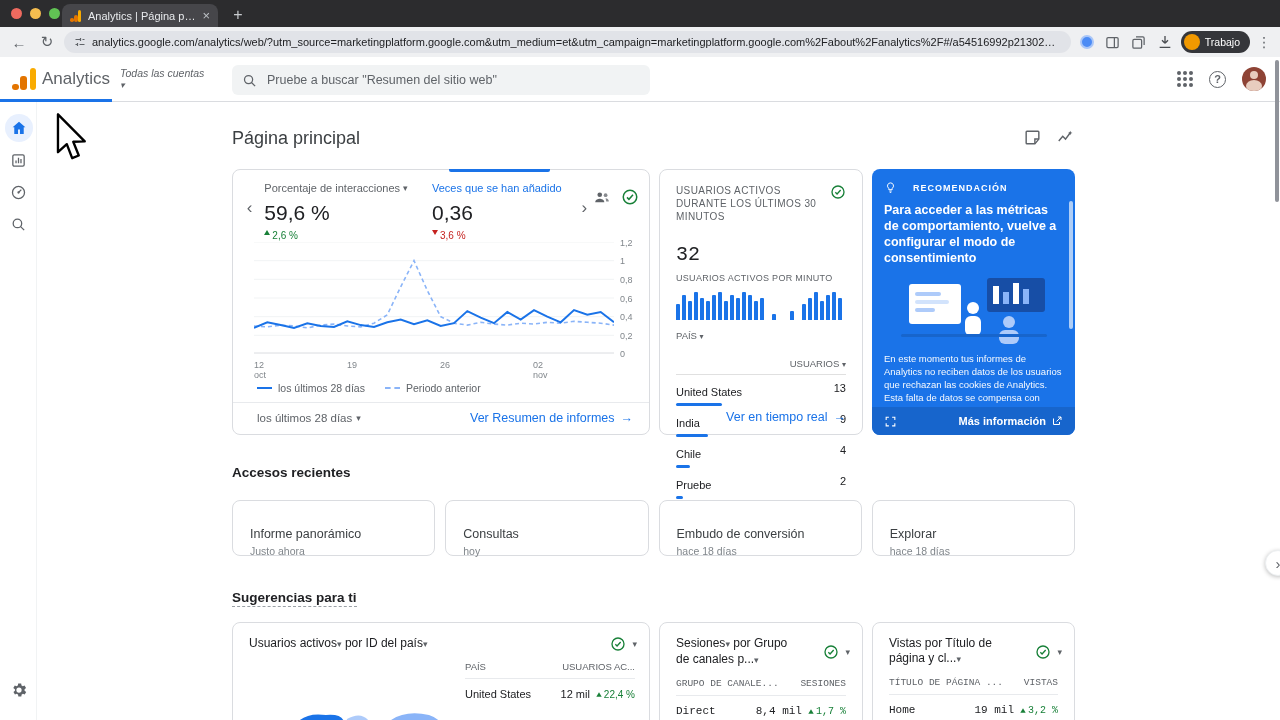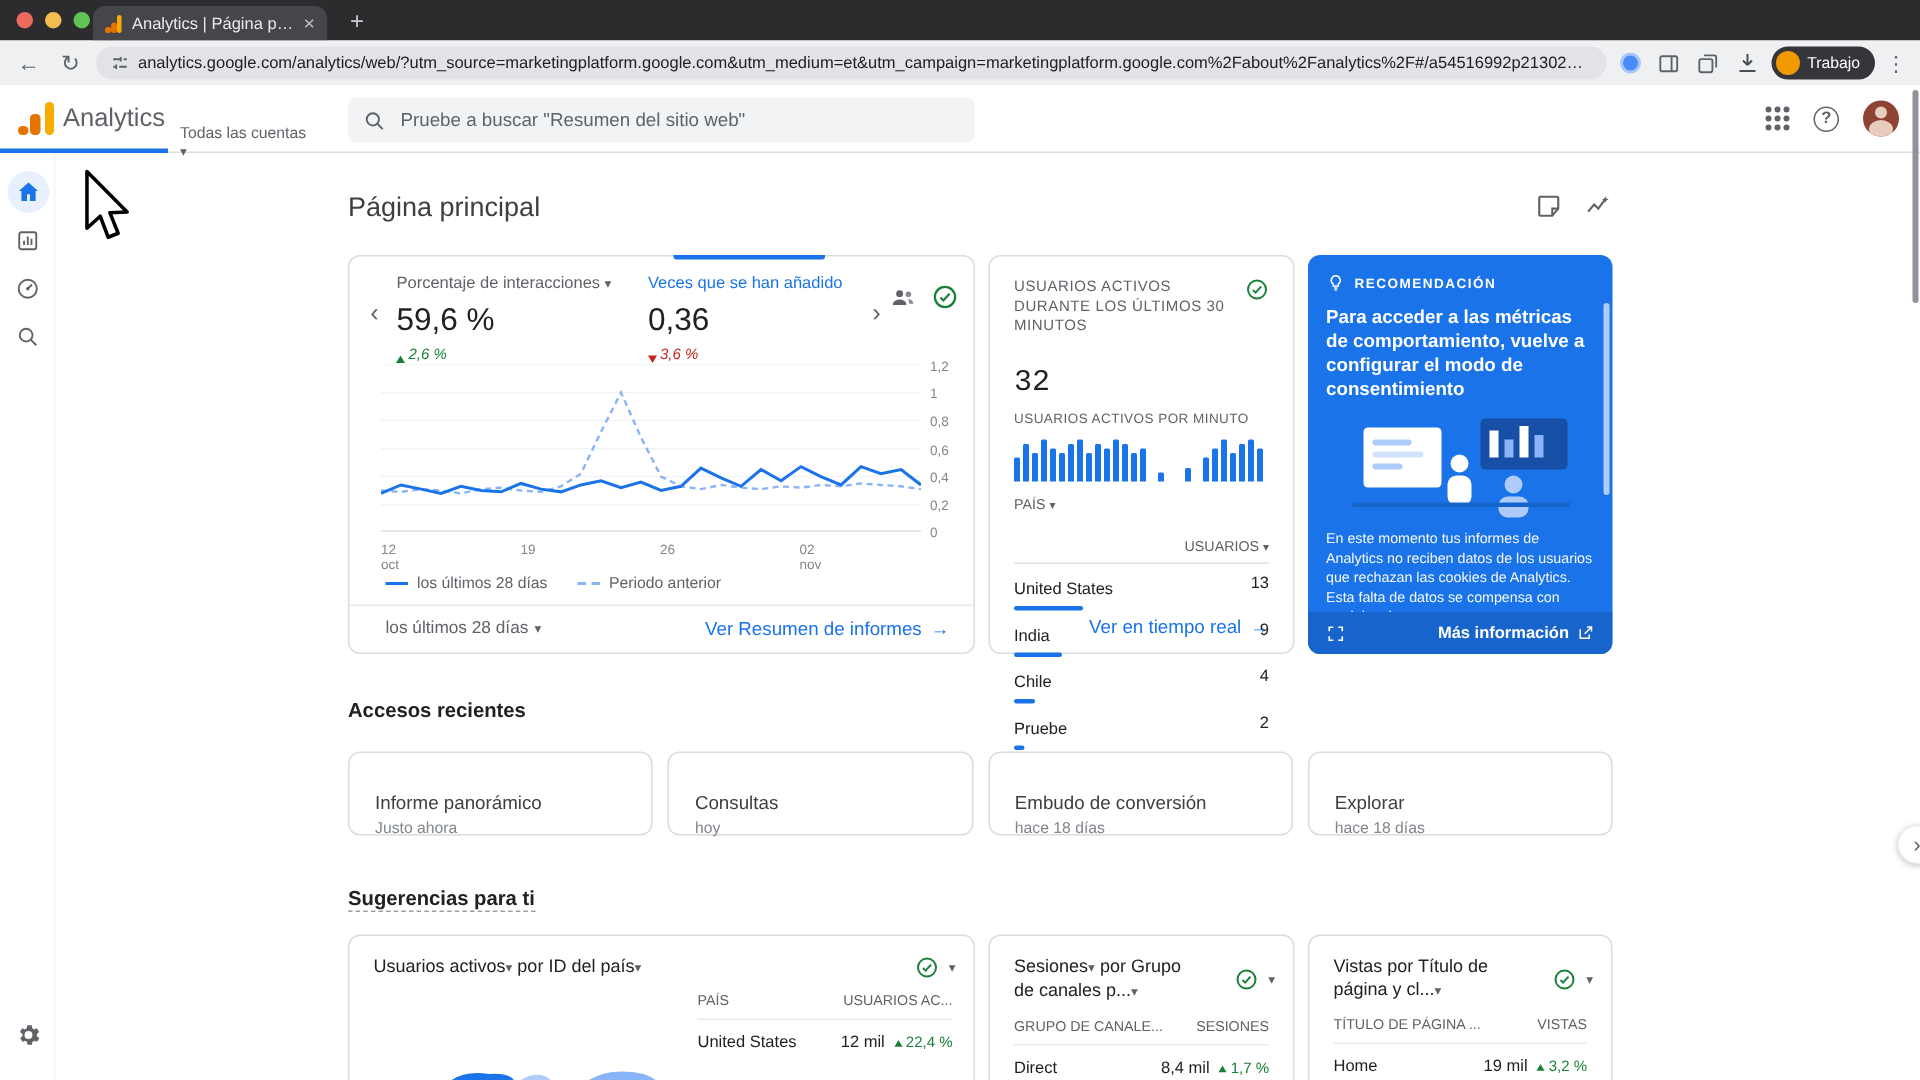--- a/index.html
+++ b/index.html
@@ -31,21 +31,21 @@
   .profile-chip span.lbl { color:#fff; font-size:10.5px; }
   .kebab { color:#5f6368; font-size:14px; width:16px; text-align:center; }
 
   
   .appbar { position:absolute; top:57px; left:0; width:1280px; height:45px; background:#fff; border-bottom:1px solid #dadce0; }
   .ga-logo { position:absolute; left:12px; top:10px; width:24px; height:24px; }
   .ga-logo .b1{position:absolute;right:0;top:1px;width:6.5px;height:22px;background:#f9ab00;border-radius:3px;}
   .ga-logo .b2{position:absolute;left:8px;top:9px;width:6.5px;height:14px;background:#e37400;border-radius:3px;}
   .ga-logo .b3{position:absolute;left:0;bottom:1px;width:6.5px;height:6.5px;background:#e37400;border-radius:50%;}
   .product { position:absolute; left:42px; top:12px; font-size:17px; color:#5f6368; }
-  .acct { position:absolute; left:120px; top:26px; font-size:10.5px; color:#5f6368; }
+  .acct { position:absolute; left:120px; top:10px; font-size:10.5px; color:#5f6368;font-style:italic; }
   .acct .caret { display:block; font-size:9px; margin-top:1px; color:#5f6368; }
   .searchbar { position:absolute; left:232px; top:8px; width:418px; height:30px; background:#f1f3f4; border-radius:6px; display:flex; align-items:center; padding:0 10px; gap:10px; }
   .searchbar input { border:none; background:transparent; outline:none; font-family:inherit; font-size:12.5px; color:#202124; flex:1; }
   .searchbar input::placeholder { color:#5f6368; }
   .appbar-right { position:absolute; right:14px; top:10px; display:flex; align-items:center; gap:16px; }
   .grid-ic { display:grid; grid-template-columns:repeat(3,4px); grid-template-rows:repeat(3,4px); gap:2px; }
   .grid-ic i { width:4px; height:4px; border-radius:50%; background:#5f6368; }
   .help-btn { width:17px; height:17px; border:1.6px solid #5f6368; border-radius:50%; color:#5f6368; font-size:11px; display:flex; align-items:center; justify-content:center; font-weight:bold; }
   .ga-avatar { width:24px; height:24px; border-radius:50%; background:#8e4335; position:relative; overflow:hidden; }
   .ga-avatar:before{content:"";position:absolute;left:8px;top:4px;width:8px;height:8px;border-radius:50%;background:#e8cdbf;}
@@ -72,21 +72,21 @@
 
   
   .card-ov { width:418px; height:266px; }
   .ov-indicator { position:absolute; top:-1px; left:216px; width:101px; height:3px; background:#1a73e8; border-radius:0 0 2px 2px; }
   .ov-top { display:flex; padding:12px 10px 0 8px; }
   .ov-chev { color:#5f6368; font-size:17px; margin-top:16px; width:18px; text-align:center; }
   .metric { margin-left:6px; width:168px; }
   .metric .lab { font-size:11px; color:#5f6368; display:flex; align-items:center; gap:3px; }
   .metric.active .lab { color:#1a73e8; }
   .metric .val { font-size:21px; color:#202124; margin-top:7px; }
-  .metric .delta { font-size:10px; margin-top:5px; display:flex; align-items:flex-end; gap:2px;font-style:italic; }
+  .metric .delta { font-size:10px; margin-top:5px; display:flex; align-items:flex-start; gap:2px; }
   .delta.up { color:#188038; } .delta.down { color:#c5221f; }
   .tri-up { width:0; height:0; border-left:3.5px solid transparent; border-right:3.5px solid transparent; border-bottom:5px solid #188038; display:inline-block; }
   .tri-down { width:0; height:0; border-left:3.5px solid transparent; border-right:3.5px solid transparent; border-top:5px solid #c5221f; display:inline-block; }
   .tri-up.sm{transform:scale(.9);} 
   .ov-topicons { margin-left:auto; display:flex; gap:10px; margin-top:6px; }
   .chartwrap { position:absolute; left:21px; top:72px; width:396px; height:120px; }
   .chartwrap .ylab { position:absolute; left:366px; font-size:9px; color:#80868b; }
   .xlabels { position:absolute; left:21px; top:190px; width:360px; height:22px; }
   .xlabels .xt { position:absolute; font-size:9px; color:#80868b; line-height:10px; }
   .legend { position:absolute; left:24px; top:212px; display:flex; gap:20px; align-items:center; }
@@ -109,21 +109,21 @@
   .rt-cols { display:flex; font-size:9.5px; color:#5f6368; margin-top:10px; padding-bottom:5px; border-bottom:1px solid #e0e0e0; }
   .rt-cols .c2 { margin-left:auto;margin-top:28px; }
   .rt-row { display:flex; align-items:flex-start; margin-top:7px; }
   .rt-country { font-size:11px; color:#202124; }
   .rt-minibar { height:3px; background:#1a73e8; border-radius:2px; margin-top:3px; }
   .rt-users { margin-left:auto; font-size:11px; color:#202124; }
   .rt-footer { position:absolute; right:16px; bottom:10px; }
 
   
   .card-reco { width:203px; height:266px; background:#1a73e8; border:none; color:#fff; overflow:hidden; }
-  .reco-badge { display:flex; align-items:center; gap:6px; padding:12px 12px 0; font-size:9px; font-weight:bold; letter-spacing:1px; }
+  .reco-badge { display:flex; align-items:center; gap:16px; padding:12px 12px 0; font-size:9px; font-weight:bold; letter-spacing:1px; }
   .reco-title { padding:8px 12px 0; font-size:12.5px; font-weight:bold; line-height:16px; }
   .reco-illu { display:flex; justify-content:center; margin-top:8px; }
   .reco-body { padding:6px 12px 0; font-size:9.5px; line-height:13px; color:rgba(255,255,255,.96); }
   .reco-footer { position:absolute; left:0; right:0; bottom:0; height:28px; background:#1765cc; display:flex; align-items:center; padding:0 12px; }
   .reco-link { margin-left:auto; display:flex; align-items:center; gap:5px; font-size:11px; font-weight:bold; color:#fff; }
   .reco-scroll { position:absolute; right:2px; top:32px; width:4px; height:128px; background:rgba(255,255,255,.65); border-radius:2px; }
 
   
   .section-title { margin-top:30px; font-size:13.5px; font-weight:bold; color:#202124; }
   .section-title.sugg { margin-top:34px; }
@@ -136,21 +136,21 @@
 
   
   .sugg-row { display:flex; gap:9px; margin-top:17px; }
   .sg-card { height:150px; overflow:hidden; }
   .sg-w { width:418px; } .sg-m { width:204px; } .sg-s { width:203px; }
   .sg-head { display:flex; padding:13px 12px 0 16px; }
   .sg-title { font-size:12px; color:#202124; line-height:15px; max-width:72%; }
   .sg-title .caret { color:#5f6368; font-size:9px; }
   .sg-icons { margin-left:auto; display:flex; align-items:center; gap:6px; }
   .sg-icons .caret { color:#5f6368; font-size:9px; }
-  .sg-table { margin:10px 16px 0; }
+  .sg-table { margin:10px 16px 0;font-family:Liberation Mono, monospace; }
   .sg-cols { display:flex; font-size:9.5px; color:#5f6368; padding-bottom:6px; border-bottom:1px solid #e8eaed; }
   .sg-cols .c2 { margin-left:auto; }
   .sg-row { display:flex; align-items:center; margin-top:9px; font-size:11px; color:#202124; }
   .sg-rv { margin-left:auto; display:flex; align-items:center; gap:6px; }
   .sg-delta { color:#188038; font-size:10px; display:flex; align-items:center; gap:2px; }
   .sg1-table { position:absolute; right:14px; top:38px; width:170px; }
   .sg-map { position:absolute; left:48px; top:80px; }
 
   .page-scrollbar { position:absolute; right:1px; top:60px; width:4px; height:142px; background:#90939a; border-radius:2px; z-index:50; }
   .cursor { position:absolute; left:50px; top:112px; z-index:99; }

